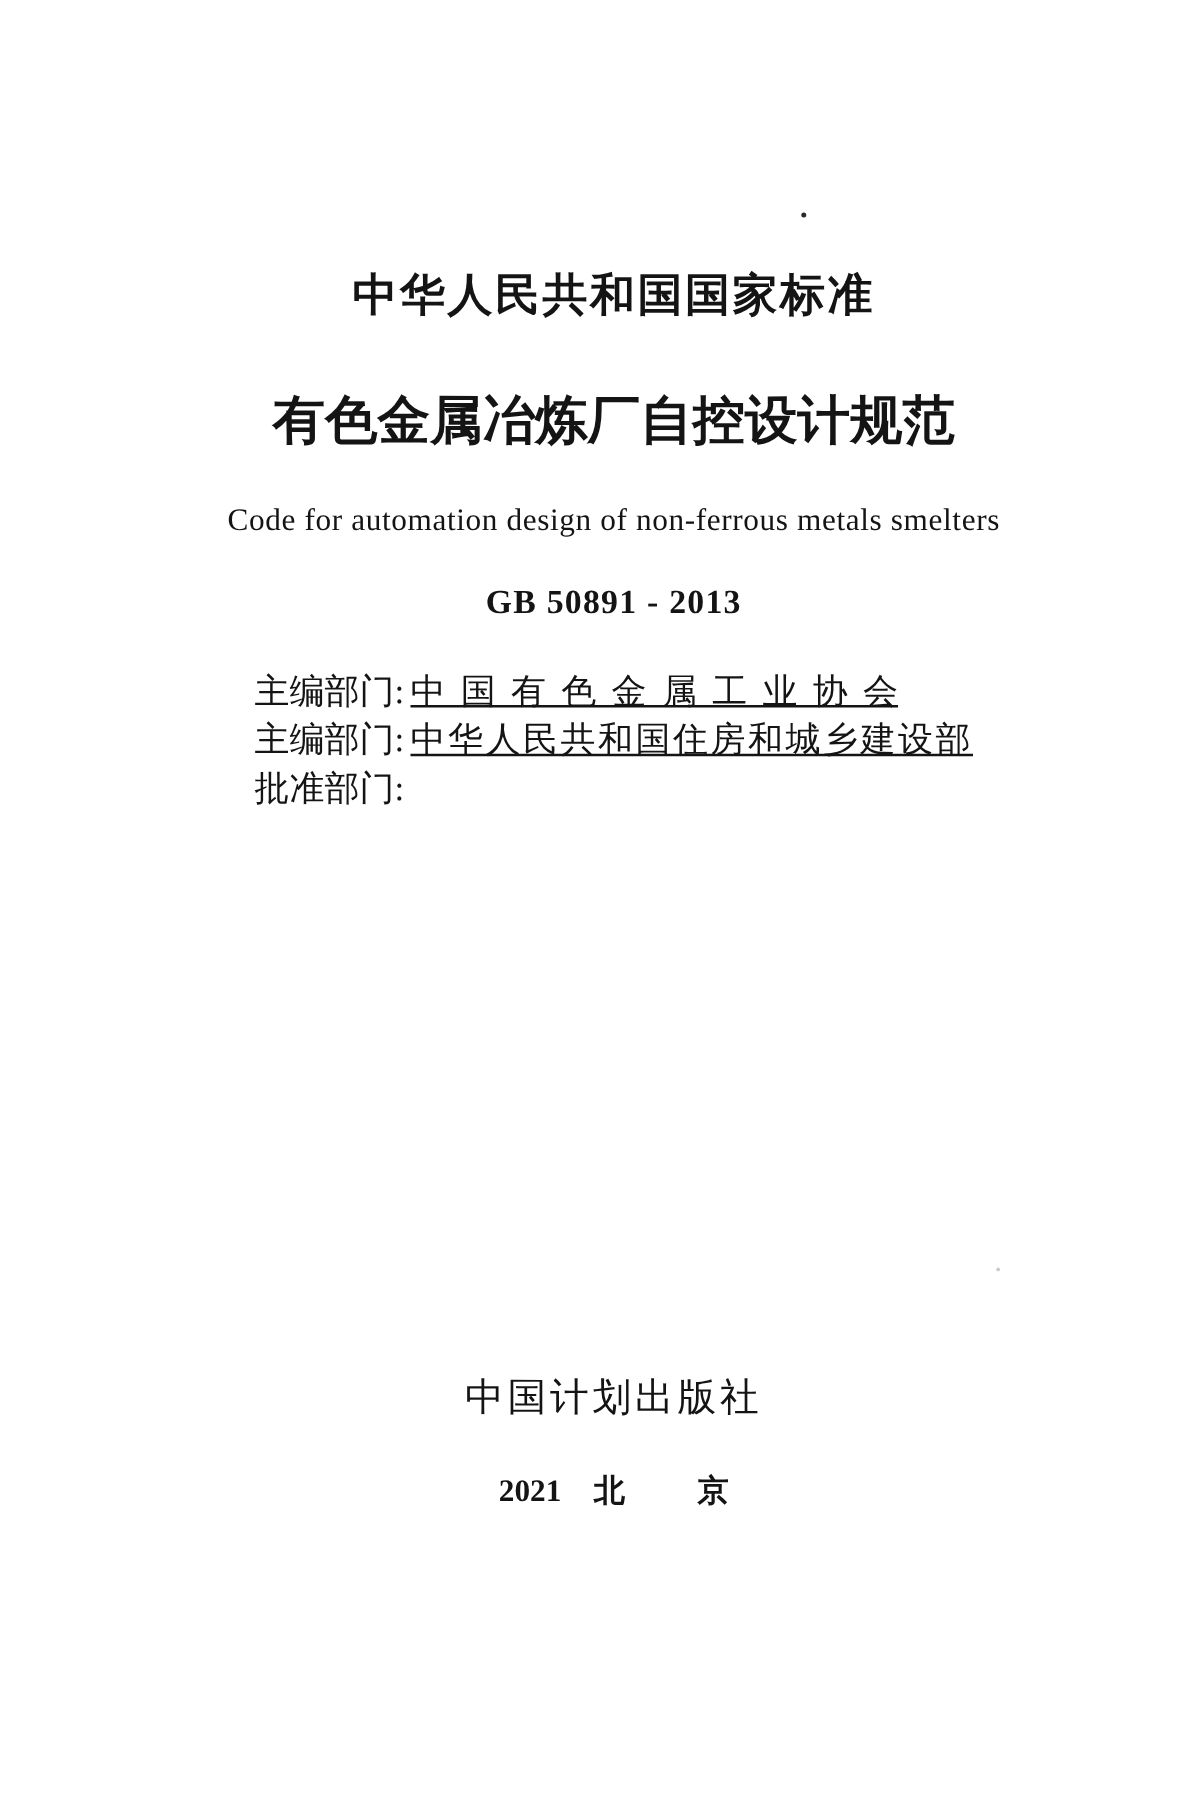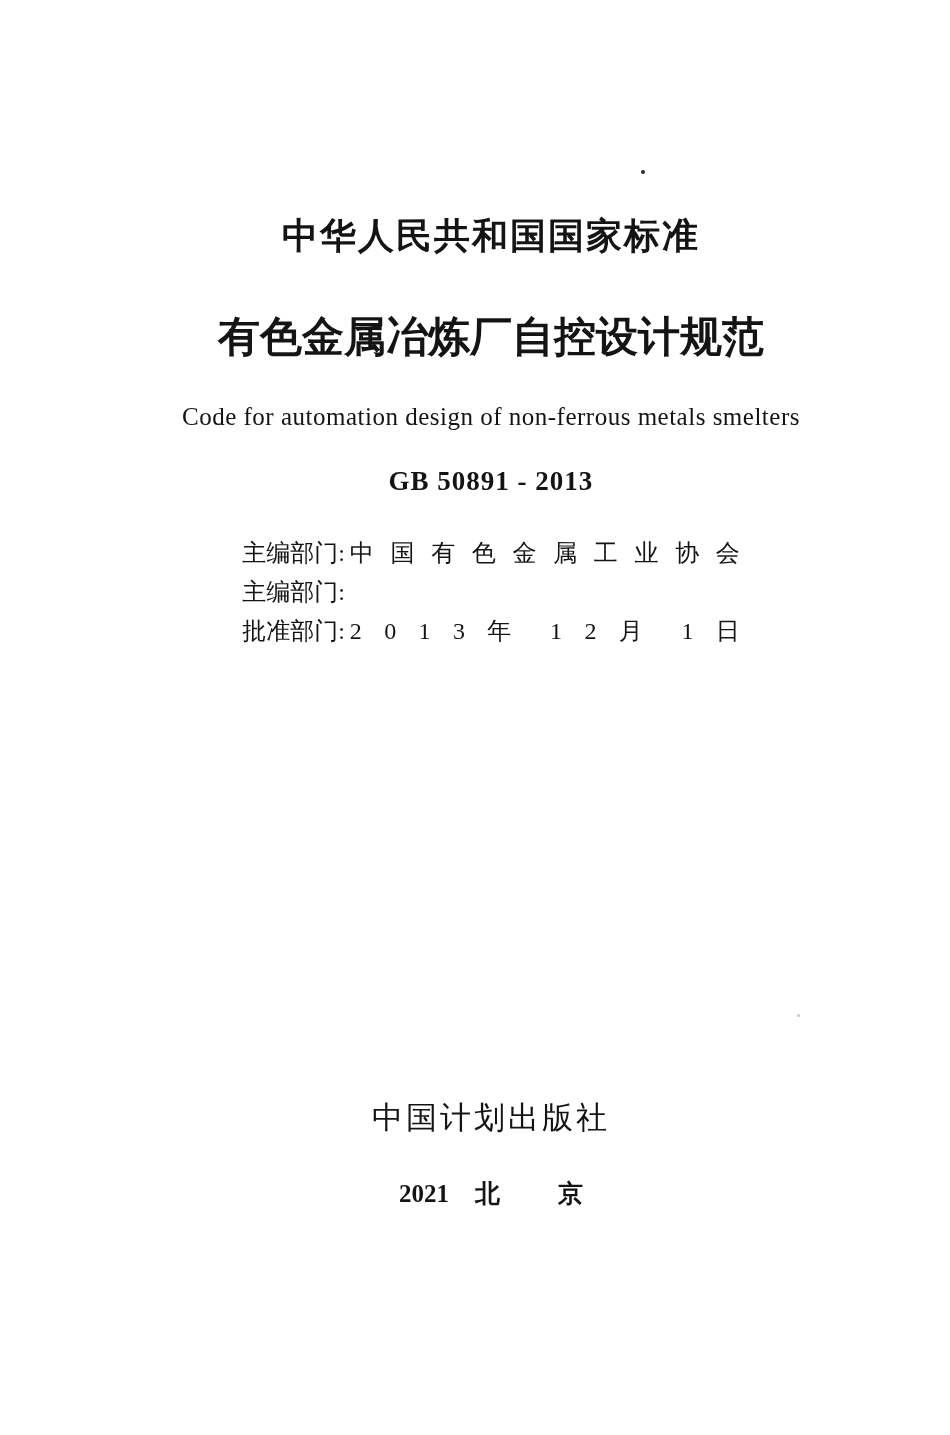--- a/index.html
+++ b/index.html
@@ -69,37 +69,38 @@
     font-size: 27px;
     font-weight: 700;
     letter-spacing: 1px;
     line-height: 1.2;
   }
   .pub-info {
     position: absolute;
     top: 534px;
     left: 50%;
     transform: translateX(calc(-50% + 16px));
-    font-size: 24px;
+    font-size: 28px;
     line-height: 39px;
   }
   .pub-row {
     display: flex;
     align-items: baseline;
     white-space: nowrap;
   }
   .pub-label {
     flex: none;
   }
   .pub-value {
     display: inline-block;
     width: 390px;
     margin-left: 5px;
     text-align: justify;
     text-align-last: justify;
+    text-decoration: underline;
   }
   .pub-value--tracked {
     width: auto;
     letter-spacing: 2px;
     text-align-last: auto;
   }
   .publisher {
     top: 1101px;
     font-size: 31px;
     font-weight: 400;
@@ -131,24 +132,24 @@
 
   <div class="center-abs standard-code">GB 50891 - 2013</div>
 
   <div class="pub-info">
     <div class="pub-row">
       <span class="pub-label">主编部门:</span>
       <span class="pub-value">中 国 有 色 金 属 工 业 协 会</span>
     </div>
     <div class="pub-row">
       <span class="pub-label">主编部门:</span>
+      <span class="pub-value pub-value--tracked">中华人民共和国住房和城乡建设部</span>
     </div>
     <div class="pub-row">
       <span class="pub-label">批准部门:</span>
-      <span class="pub-value">2 0 1 3 年 1 2 月 1 日</span>
     </div>
   </div>
 
   <div class="center-abs publisher">中国计划出版社</div>
 
   <div class="center-abs edition">
     <span class="year">2021</span><span class="city-first">北</span><span class="city-second">京</span>
   </div>
 
 </div>

